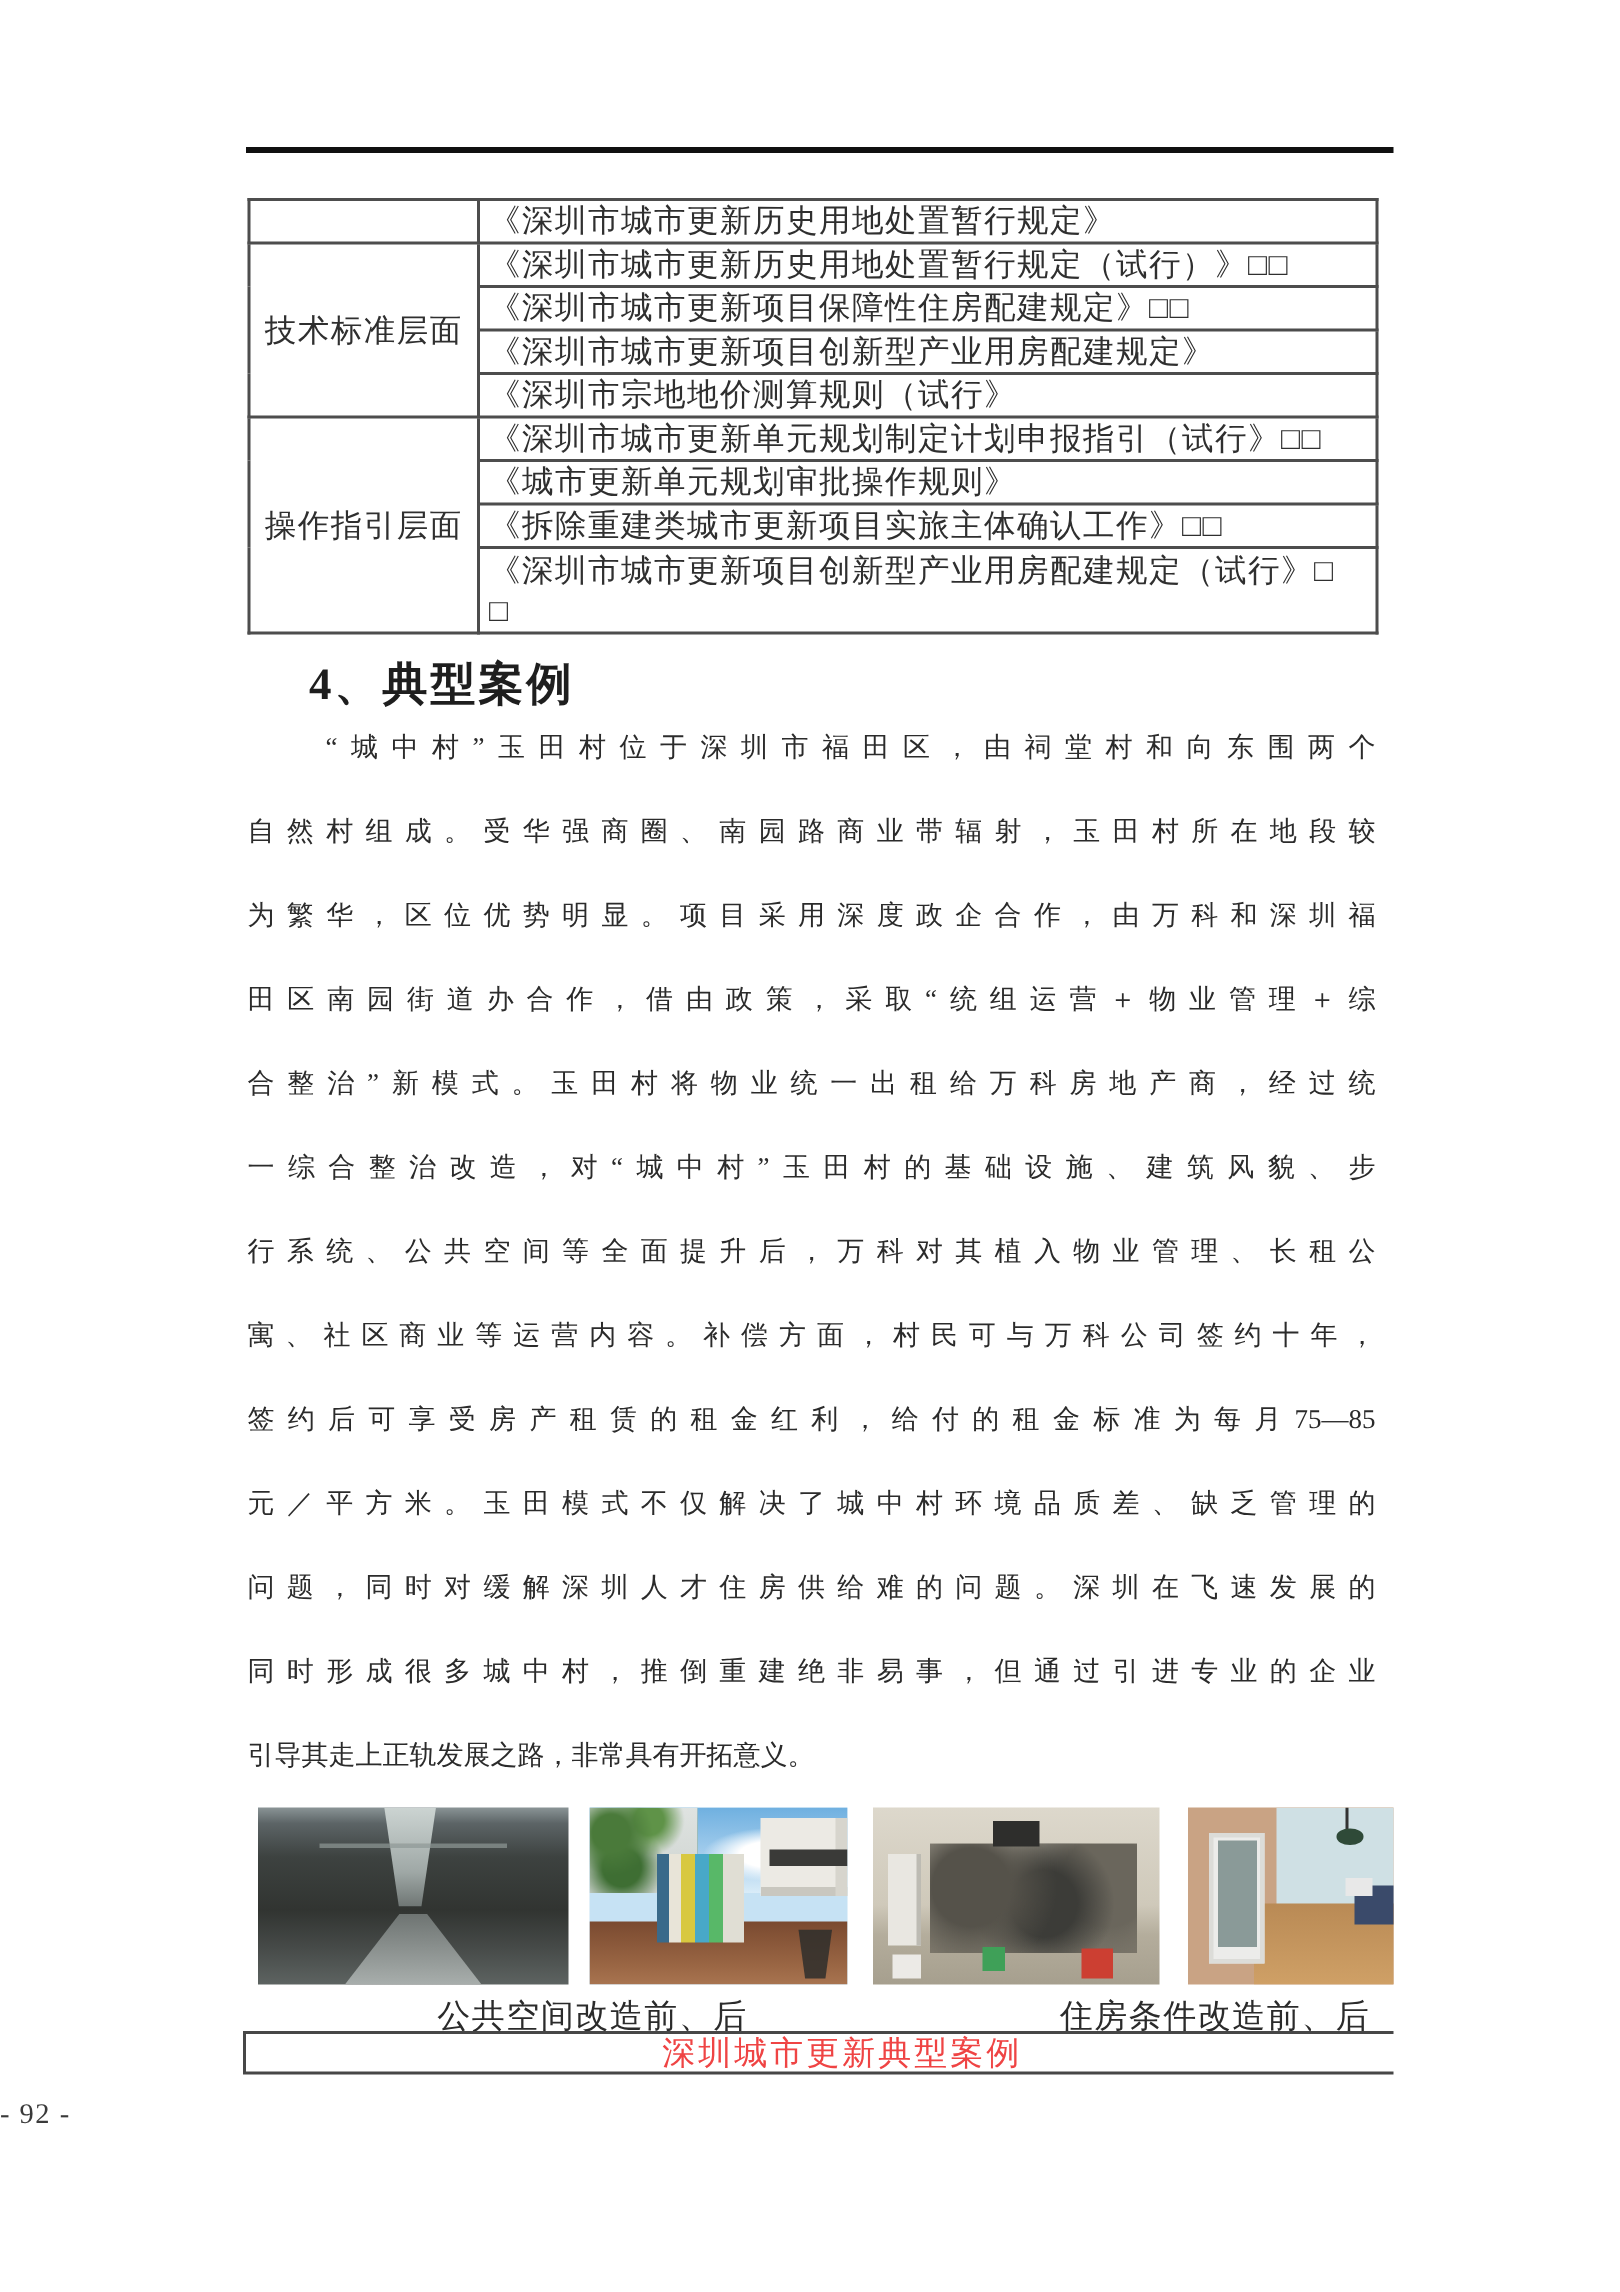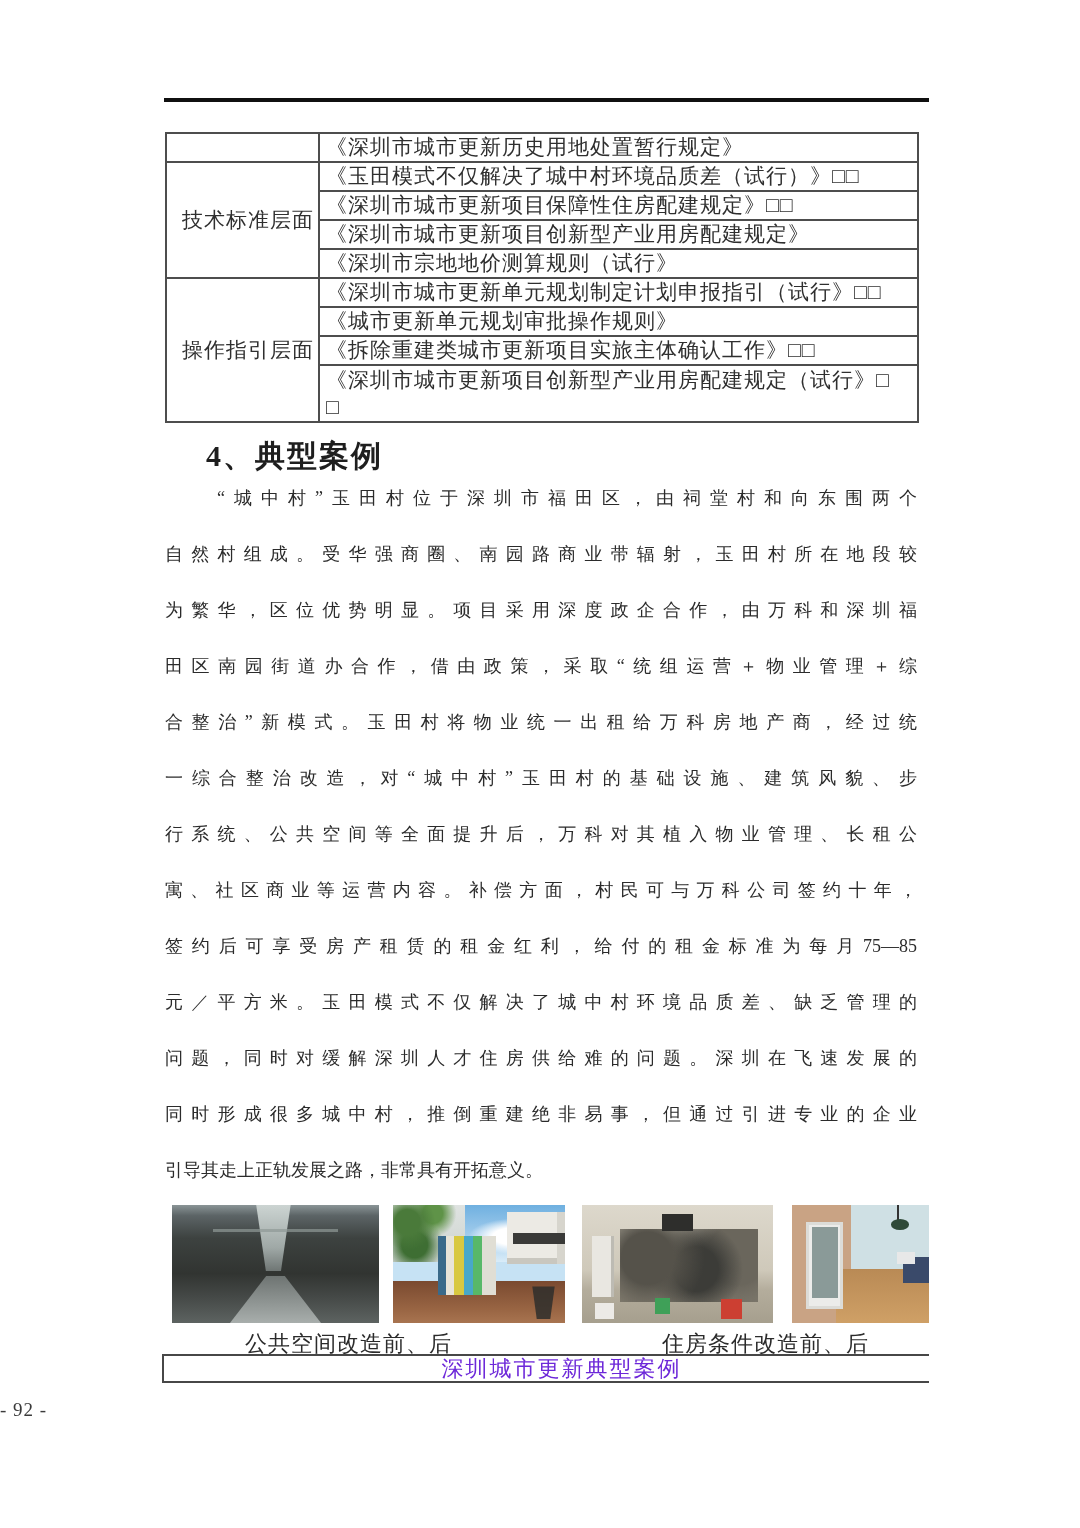--- a/index.html
+++ b/index.html
@@ -10,21 +10,21 @@
   .page { position:absolute; inset:0; width:929px; height:1528px; background:#fff; overflow:hidden;border-radius:18px; }
 
   .top-rule { position:absolute; left:164px; top:98px; width:792px; height:4px; background:#101010; }
 
   
   table.policy { position:absolute; left:165px; top:132px; width:752px;
                  border-collapse:collapse; table-layout:fixed; }
   table.policy td { border:2px solid #4d4d4d; font-size:21px; color:#2f2f2f;
                     letter-spacing:1px; padding:0 6px; height:29px; line-height:27px;
                     overflow:hidden; white-space:nowrap; }
-  table.policy td.cat { text-align:right; white-space:nowrap; padding:0 4px; }
+  table.policy td.cat { text-align:center; white-space:nowrap; padding:0 4px; }
   table.policy td.tall { height:57px; white-space:normal; }
   table.policy td.tall div { line-height:27px; white-space:nowrap; }
   col.c1 { width:153px; } col.c2 { width:599px; }
 
   
   .heading { position:absolute; left:206px; top:436px; font-size:30px; font-weight:bold;
              letter-spacing:2px; color:#1e1e1e; }
   .para { position:absolute; left:165px; top:470px; width:752px; font-size:18px; color:#2b2b2b; }
   .pline { height:56px; line-height:56px; text-align:justify; text-align-last:justify;
            overflow:hidden; white-space:nowrap; }
@@ -88,26 +88,26 @@
   .p4-bed { right:18%; top:44%; width:26%; height:22%; background:#3a4a6a; }
   .p4-pillow { right:38%; top:40%; width:9%; height:10%; background:#e8e8e8; }
   .p4-kitchen { right:0; top:0; width:15%; height:70%; background:#a8acac;
     box-shadow:inset 3px 0 0 #8e9292; }
   .p4-sink { right:1%; bottom:12%; width:20%; height:20%; background:#c9cdd1; }
   .p4-cord { left:53%; top:0; width:2px; height:13%; background:#333; }
   .p4-lamp { left:50%; top:12%; width:9%; height:9%; background:#2f4a38; border-radius:50%; }
 
   
   .caption { position:absolute; top:1329px; font-size:22px; letter-spacing:1px;
-             color:#2b2b2b; }
+             color:#2b2b2b; text-align:center; }
   .caption.left { left:245px; width:300px; }
   .caption.right { left:662px; width:296px; }
   .fig-box { position:absolute; left:162px; top:1354px; width:799px; height:29px;
              border:2px solid #474747; text-align:center; line-height:25px;
-             font-size:22px; letter-spacing:2px; color:#6d28d9; }
+             font-size:22px; letter-spacing:2px; color:#ef4444; }
   .page-num { position:absolute; left:0; top:1399px; width:1080px; text-align:left;
               font-size:19px; color:#3a3a3a; letter-spacing:1px; }
 </style>
 </head>
 <body>
 
 <div class="page">
 
   <div class="top-rule"></div>
 
@@ -116,21 +116,21 @@
         <col class="c1">
         <col class="c2">
       </colgroup>
     <tbody>
         <tr>
       <td class="cat"></td>
       <td>《深圳市城市更新历史用地处置暂行规定》</td>
     </tr>
     <tr>
       <td class="cat" rowspan="4">技术标准层面</td>
-      <td>《玉田模式不仅解决了城中村环境品质差（试行）》□□</td>
+      <td>《深圳市城市更新历史用地处置暂行规定（试行）》□□</td>
     </tr>
     <tr>
           <td>《深圳市城市更新项目保障性住房配建规定》□□</td>
         </tr>
     <tr>
           <td>《深圳市城市更新项目创新型产业用房配建规定》</td>
         </tr>
     <tr>
           <td>《深圳市宗地地价测算规则（试行》</td>
         </tr>

